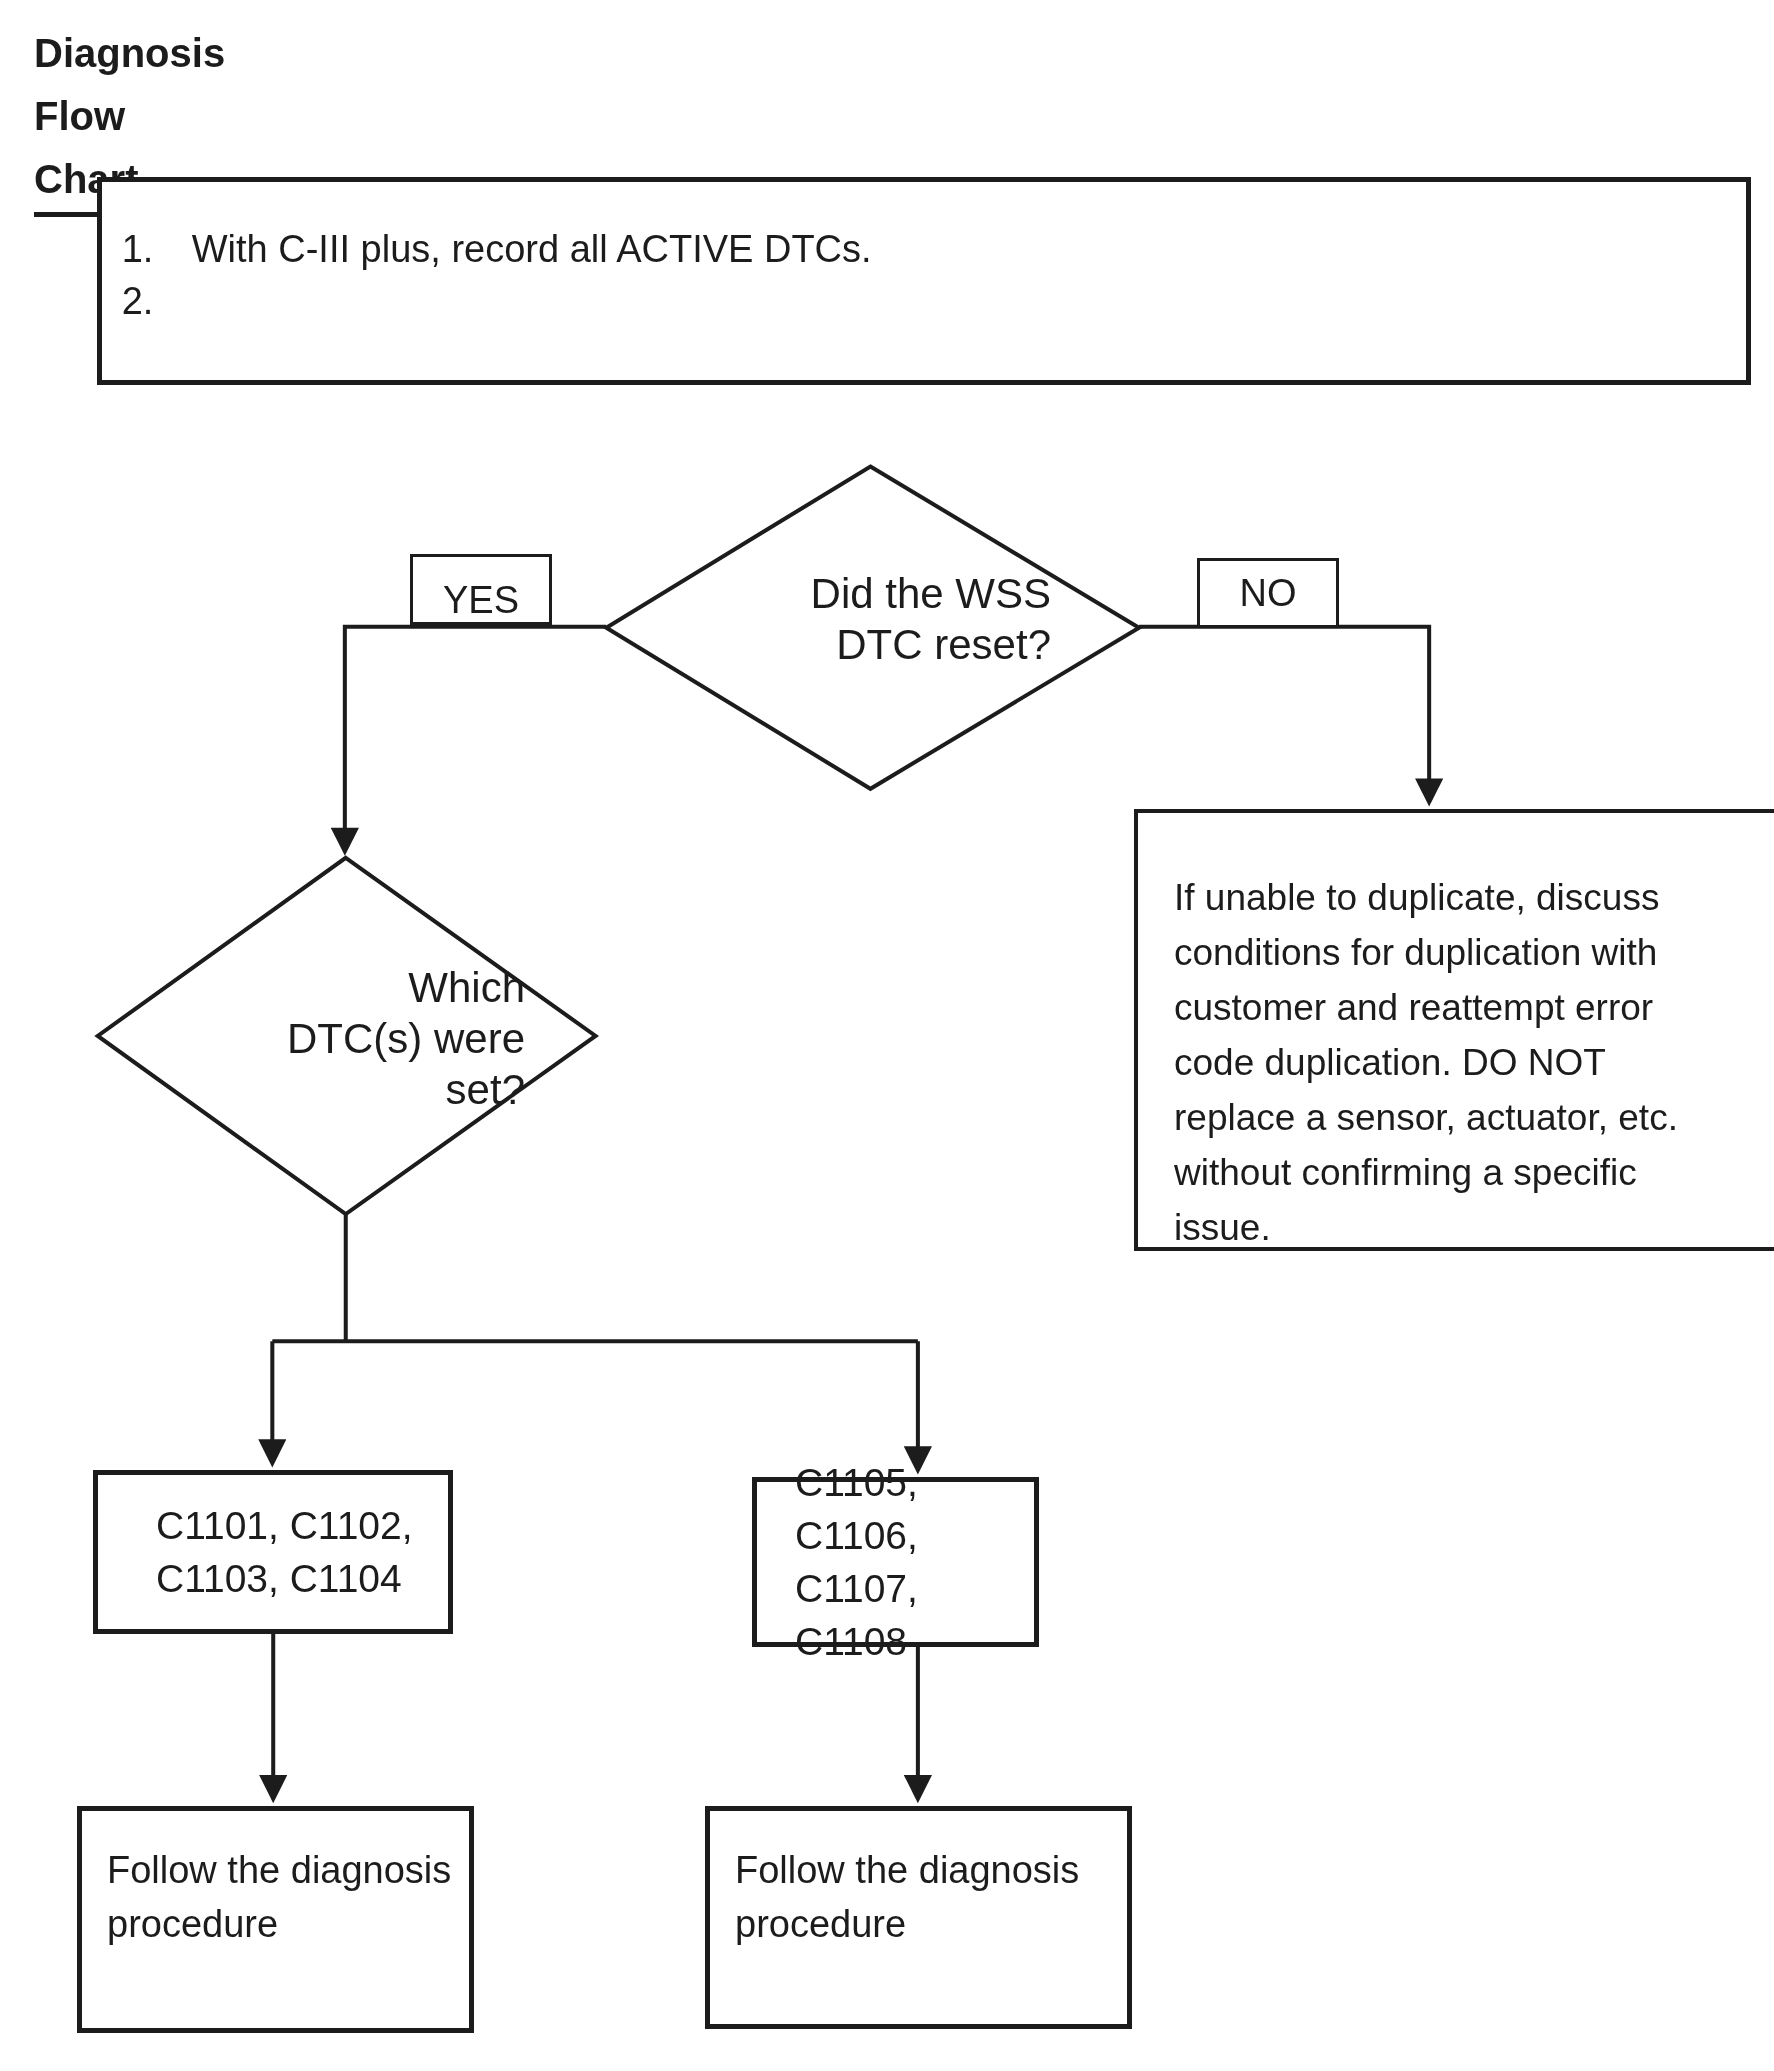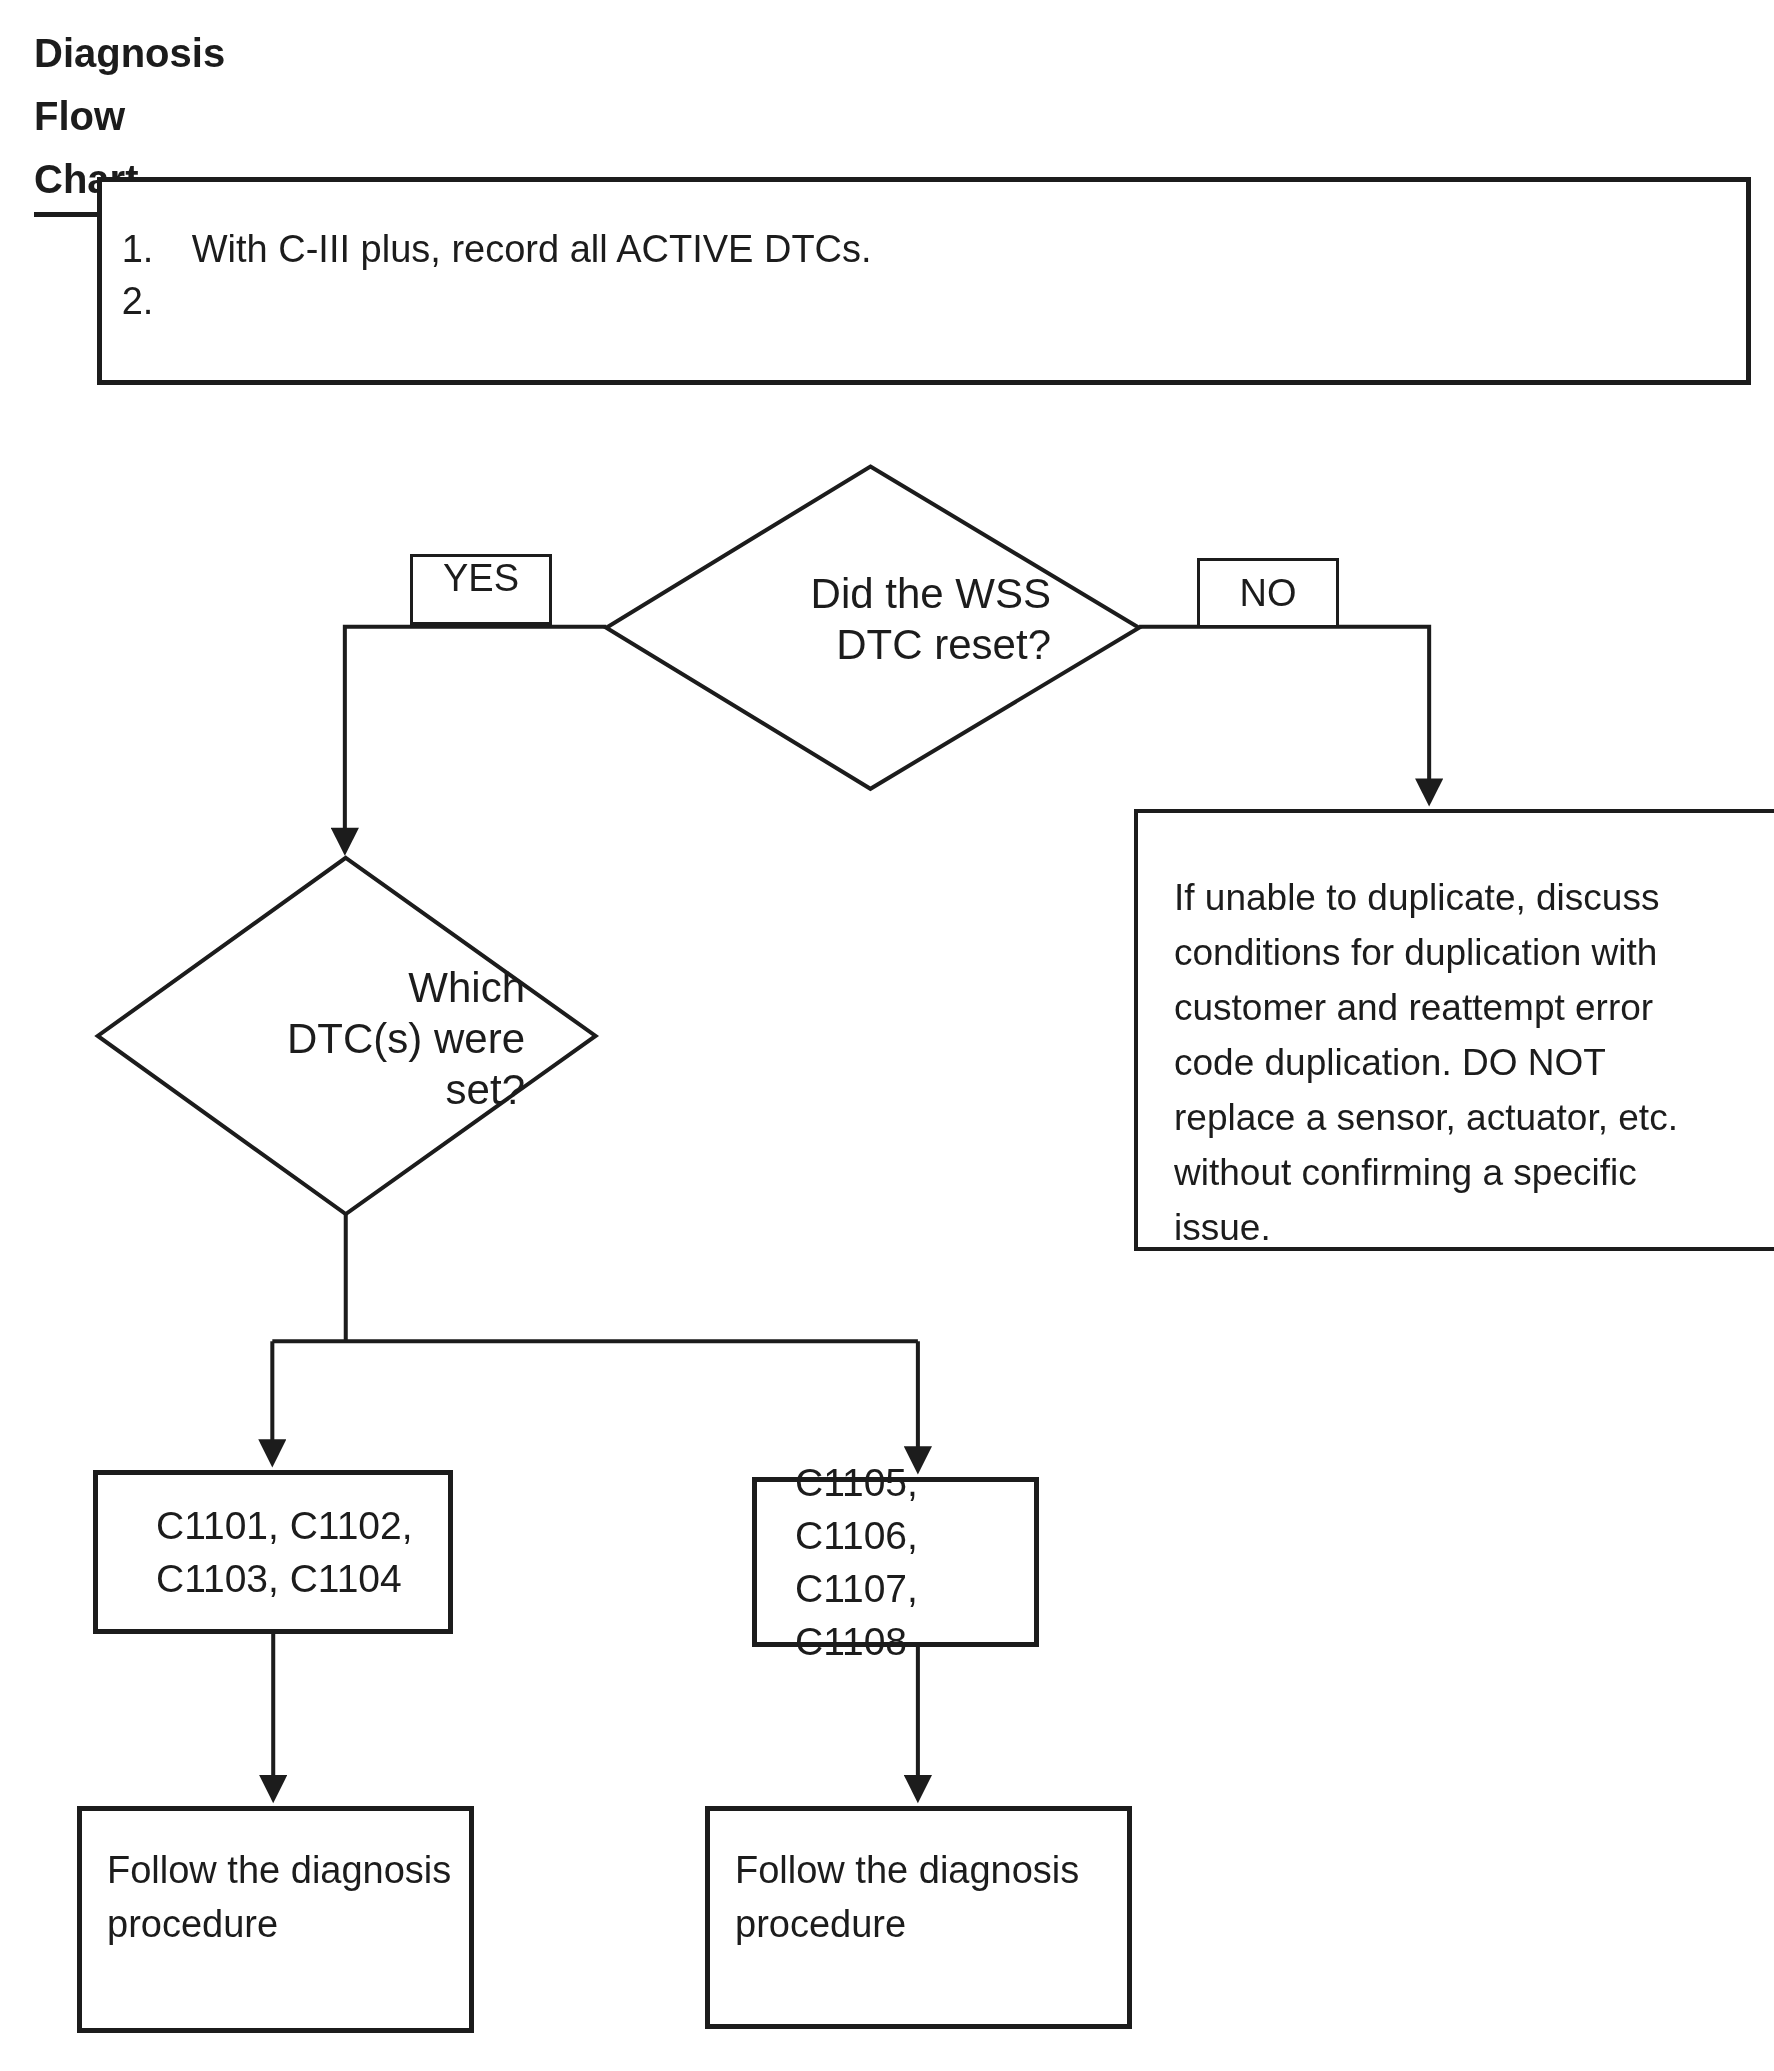--- a/index.html
+++ b/index.html
@@ -22,21 +22,21 @@
     border:5.4px solid #1c1c1c;background:#fff;
     padding:41px 18px 0 19.7px;
   }
   .instr-row{display:flex;font-size:38px;line-height:52px;}
   .instr-num{width:70px;flex:0 0 70px;}
   
   #flow-svg{left:0;top:0;width:1774px;height:2071px;}
   
   .node{background:#ffffff;border:5.4px solid #1c1c1c;}
   #yes-box{left:410px;top:554px;width:142px;height:71px;border-width:3.6px;
-    display:flex;align-items:flex-start;justify-content:center;font-size:38px;}
+    display:flex;align-items:flex-end;justify-content:center;font-size:38px;}
   #no-box{left:1197px;top:558px;width:142px;height:70px;border-width:3.6px;
     display:flex;align-items:center;justify-content:center;font-size:38px;}
   #info-box{left:1134px;top:809px;width:708px;height:442px;border-width:4.5px;
     padding:57px 27px 0 36px;font-size:37px;line-height:55px;}
   #dtc-a-box{left:93px;top:1470px;width:360px;height:164px;
     display:flex;flex-direction:column;justify-content:center;
     padding-left:58px;font-size:39px;line-height:53px;}
   #dtc-b-box{left:752px;top:1477px;width:287px;height:170px;
     display:flex;flex-direction:column;justify-content:center;
     padding-left:38px;font-size:39px;line-height:53px;}

